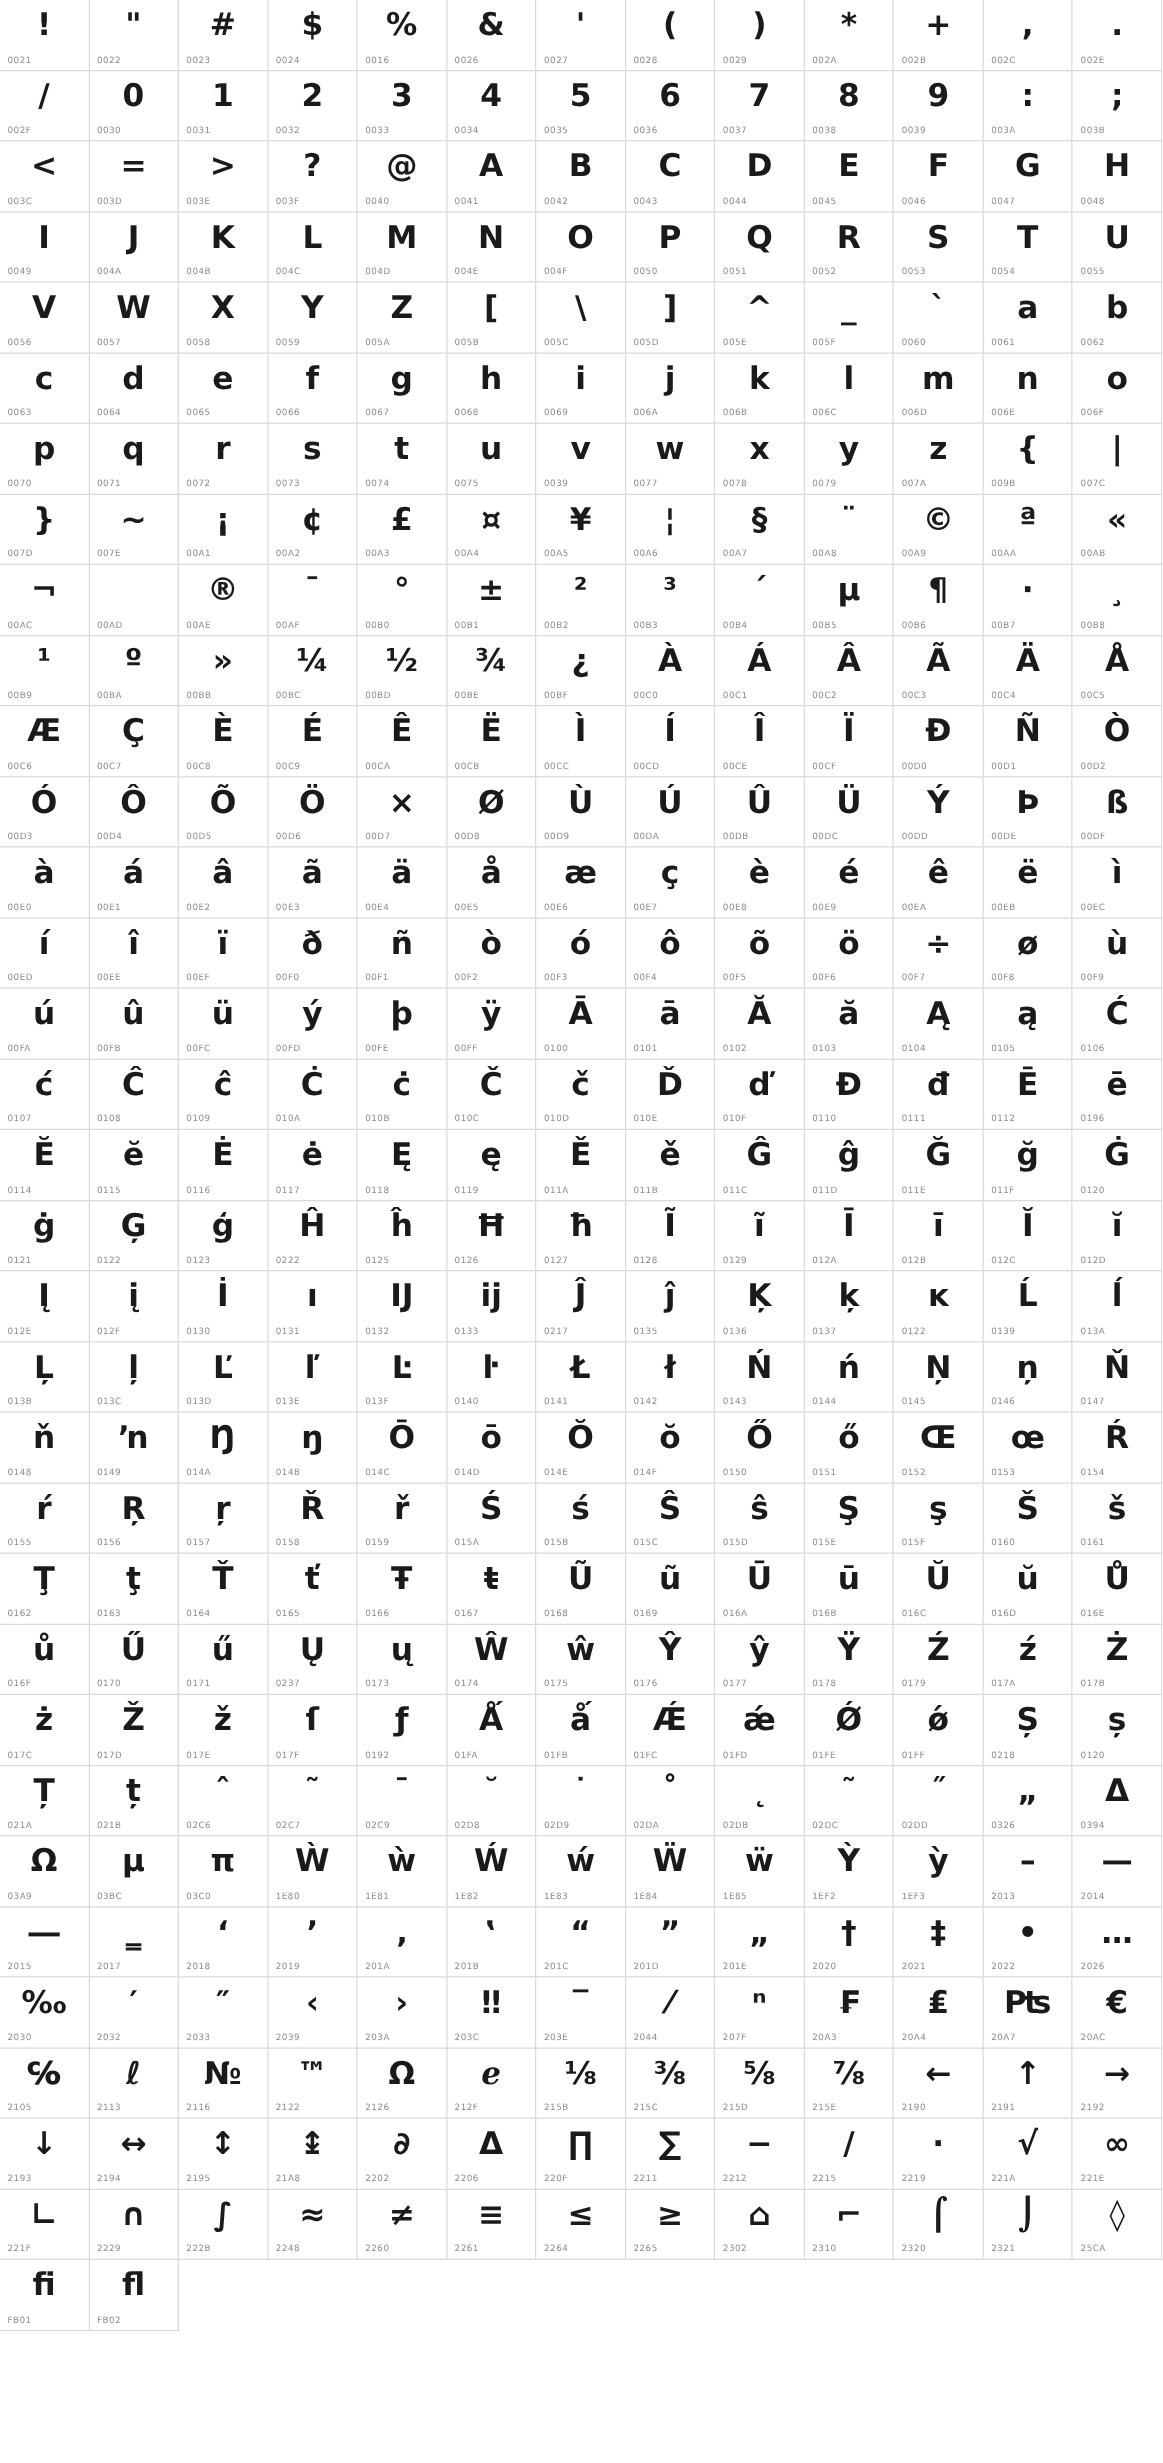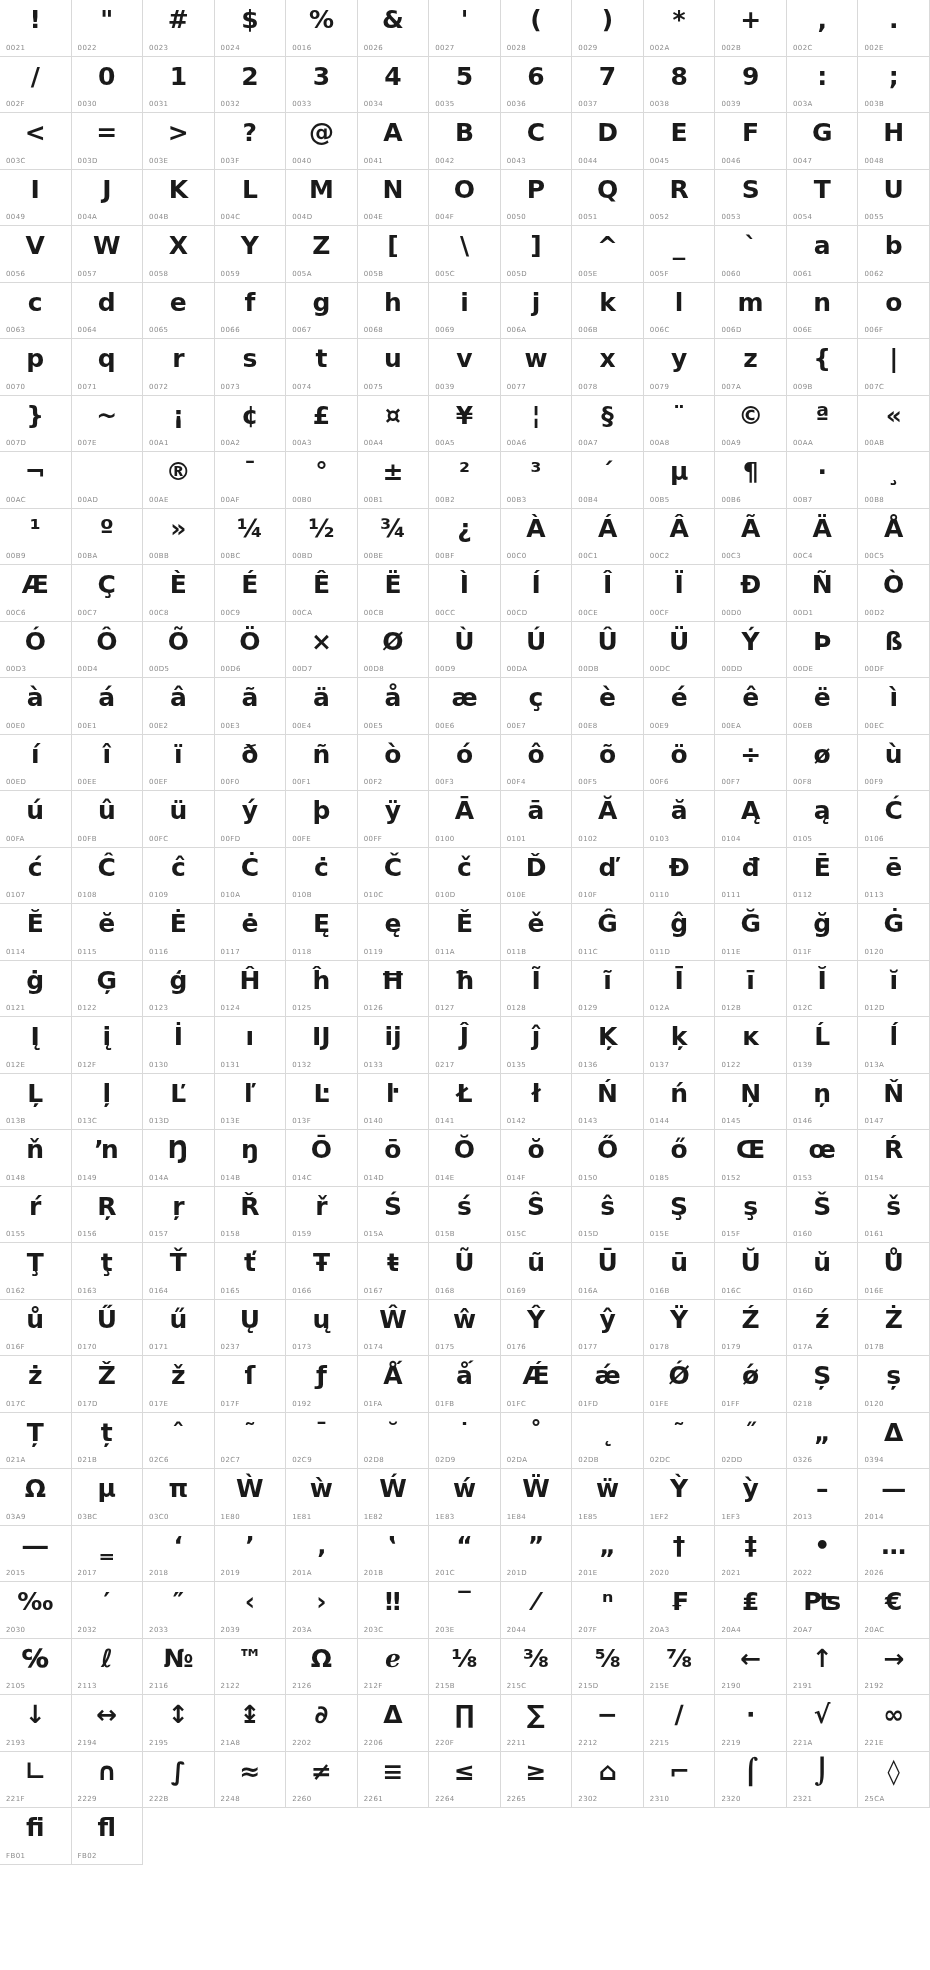--- a/index.html
+++ b/index.html
@@ -880,21 +880,21 @@
     <div class="cell">
       <div class="glyph">đ</div>
       <div class="code">0111</div>
     </div>
     <div class="cell">
       <div class="glyph">Ē</div>
       <div class="code">0112</div>
     </div>
     <div class="cell">
       <div class="glyph">ē</div>
-      <div class="code">0113</div>
+      <div class="code">0196</div>
     </div>
     <div class="cell">
       <div class="glyph">Ĕ</div>
       <div class="code">0114</div>
     </div>
     <div class="cell">
       <div class="glyph">ĕ</div>
       <div class="code">0115</div>
     </div>
     <div class="cell">
@@ -948,21 +948,21 @@
     <div class="cell">
       <div class="glyph">Ģ</div>
       <div class="code">0122</div>
     </div>
     <div class="cell">
       <div class="glyph">ģ</div>
       <div class="code">0123</div>
     </div>
     <div class="cell">
       <div class="glyph">Ĥ</div>
-      <div class="code">0124</div>
+      <div class="code">0222</div>
     </div>
     <div class="cell">
       <div class="glyph">ĥ</div>
       <div class="code">0125</div>
     </div>
     <div class="cell">
       <div class="glyph">Ħ</div>
       <div class="code">0126</div>
     </div>
     <div class="cell">
@@ -1128,21 +1128,21 @@
     <div class="cell">
       <div class="glyph">ŏ</div>
       <div class="code">014F</div>
     </div>
     <div class="cell">
       <div class="glyph">Ő</div>
       <div class="code">0150</div>
     </div>
     <div class="cell">
       <div class="glyph">ő</div>
-      <div class="code">0185</div>
+      <div class="code">0151</div>
     </div>
     <div class="cell">
       <div class="glyph">Œ</div>
       <div class="code">0152</div>
     </div>
     <div class="cell">
       <div class="glyph">œ</div>
       <div class="code">0153</div>
     </div>
     <div class="cell">

